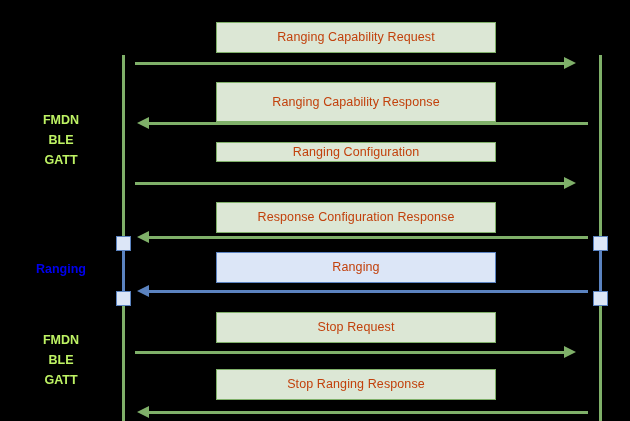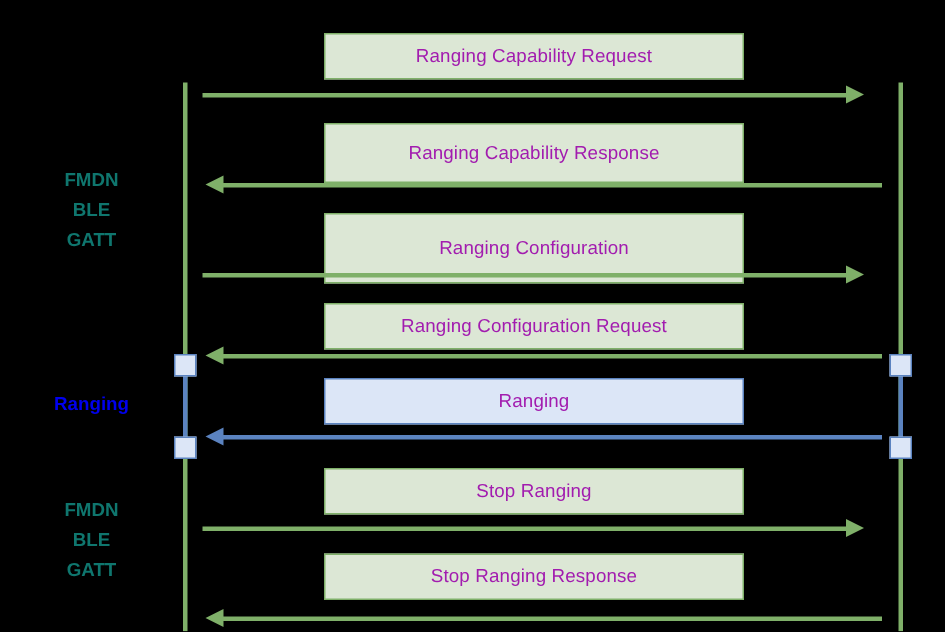--- a/index.html
+++ b/index.html
@@ -37,21 +37,21 @@
     background: #5b83c0;
   }
   .msg-box {
     position: absolute;
     box-sizing: border-box;
     display: flex;
     align-items: center;
     justify-content: center;
     font-size: 12.5px;
     line-height: 1;
-    color: #a21caf;
+    color: #c2410c;
     letter-spacing: 0.1px;
   }
   .msg-box.green {
     background: #dce7d5;
     border: 1px solid #7fb069;
   }
   .msg-box.blue {
     background: #dce6f7;
     border: 1px solid #5b83c0;
   }
@@ -72,21 +72,21 @@
   .arrow-head.left.green  { border-right: 12px solid #7fb069; }
   .arrow-head.left.blue   { border-right: 12px solid #5b83c0; }
   .phase-label {
     position: absolute;
     text-align: center;
     font-size: 12.5px;
     font-weight: bold;
     line-height: 20px;
     white-space: pre-line;
   }
-  .phase-label.green { color: #0f766e; }
+  .phase-label.green { color: #bef264; }
   .phase-label.blue  { color: #0000ee; }
 </style>
 </head>
 <body>
 
 <div id="diagram-root">
     <div class="lifeline" style="left: 122px; top: 55px; height: 366px; background: rgb(127, 176, 105);"></div>
     <div class="lifeline" style="left: 599px; top: 55px; height: 366px; background: rgb(127, 176, 105);"></div>
     <div class="activation-bar" style="left: 122px; top: 243px; height: 55px;"></div>
     <div class="activation" style="left: 116px; top: 236px;"></div>
@@ -97,37 +97,37 @@
     <div class="msg-box green" style="left: 216px; top: 22px; width: 280px; height: 31px;">
       <span>Ranging Capability Request</span>
     </div>
     <div class="arrow-line green" style="left: 135px; width: 431px; top: 62px;"></div>
     <div class="arrow-head right green" style="top: 57px; left: 564px;"></div>
     <div class="msg-box green" style="left: 216px; top: 82px; width: 280px; height: 40px;">
       <span>Ranging Capability Response</span>
     </div>
     <div class="arrow-line green" style="left: 147px; width: 441px; top: 122px;"></div>
     <div class="arrow-head left green" style="top: 117px; left: 137px;"></div>
-    <div class="msg-box green" style="left: 216px; top: 142px; width: 280px; height: 47px;">
+    <div class="msg-box green" style="left: 216px; top: 142px; width: 280px; height: 20px;">
       <span>Ranging Configuration</span>
     </div>
     <div class="arrow-line green" style="left: 135px; width: 431px; top: 182px;"></div>
     <div class="arrow-head right green" style="top: 177px; left: 564px;"></div>
     <div class="msg-box green" style="left: 216px; top: 202px; width: 280px; height: 31px;">
-      <span>Ranging Configuration Request</span>
+      <span>Response Configuration Response</span>
     </div>
     <div class="arrow-line green" style="left: 147px; width: 441px; top: 236px;"></div>
     <div class="arrow-head left green" style="top: 231px; left: 137px;"></div>
     <div class="msg-box blue" style="left: 216px; top: 252px; width: 280px; height: 31px;">
       <span>Ranging</span>
     </div>
     <div class="arrow-line blue" style="left: 147px; width: 441px; top: 290px;"></div>
     <div class="arrow-head left blue" style="top: 285px; left: 137px;"></div>
     <div class="msg-box green" style="left: 216px; top: 312px; width: 280px; height: 31px;">
-      <span>Stop Ranging</span>
+      <span>Stop Request</span>
     </div>
     <div class="arrow-line green" style="left: 135px; width: 431px; top: 351px;"></div>
     <div class="arrow-head right green" style="top: 346px; left: 564px;"></div>
     <div class="msg-box green" style="left: 216px; top: 369px; width: 280px; height: 31px; align-items: center;">
       <span>Stop Ranging Response</span>
     </div>
     <div class="arrow-line green" style="left: 147px; width: 441px; top: 411px;"></div>
     <div class="arrow-head left green" style="top: 406px; left: 137px;"></div>
     <div class="phase-label green" style="left: 22px; top: 110px; width: 78px;">FMDN
 BLE

